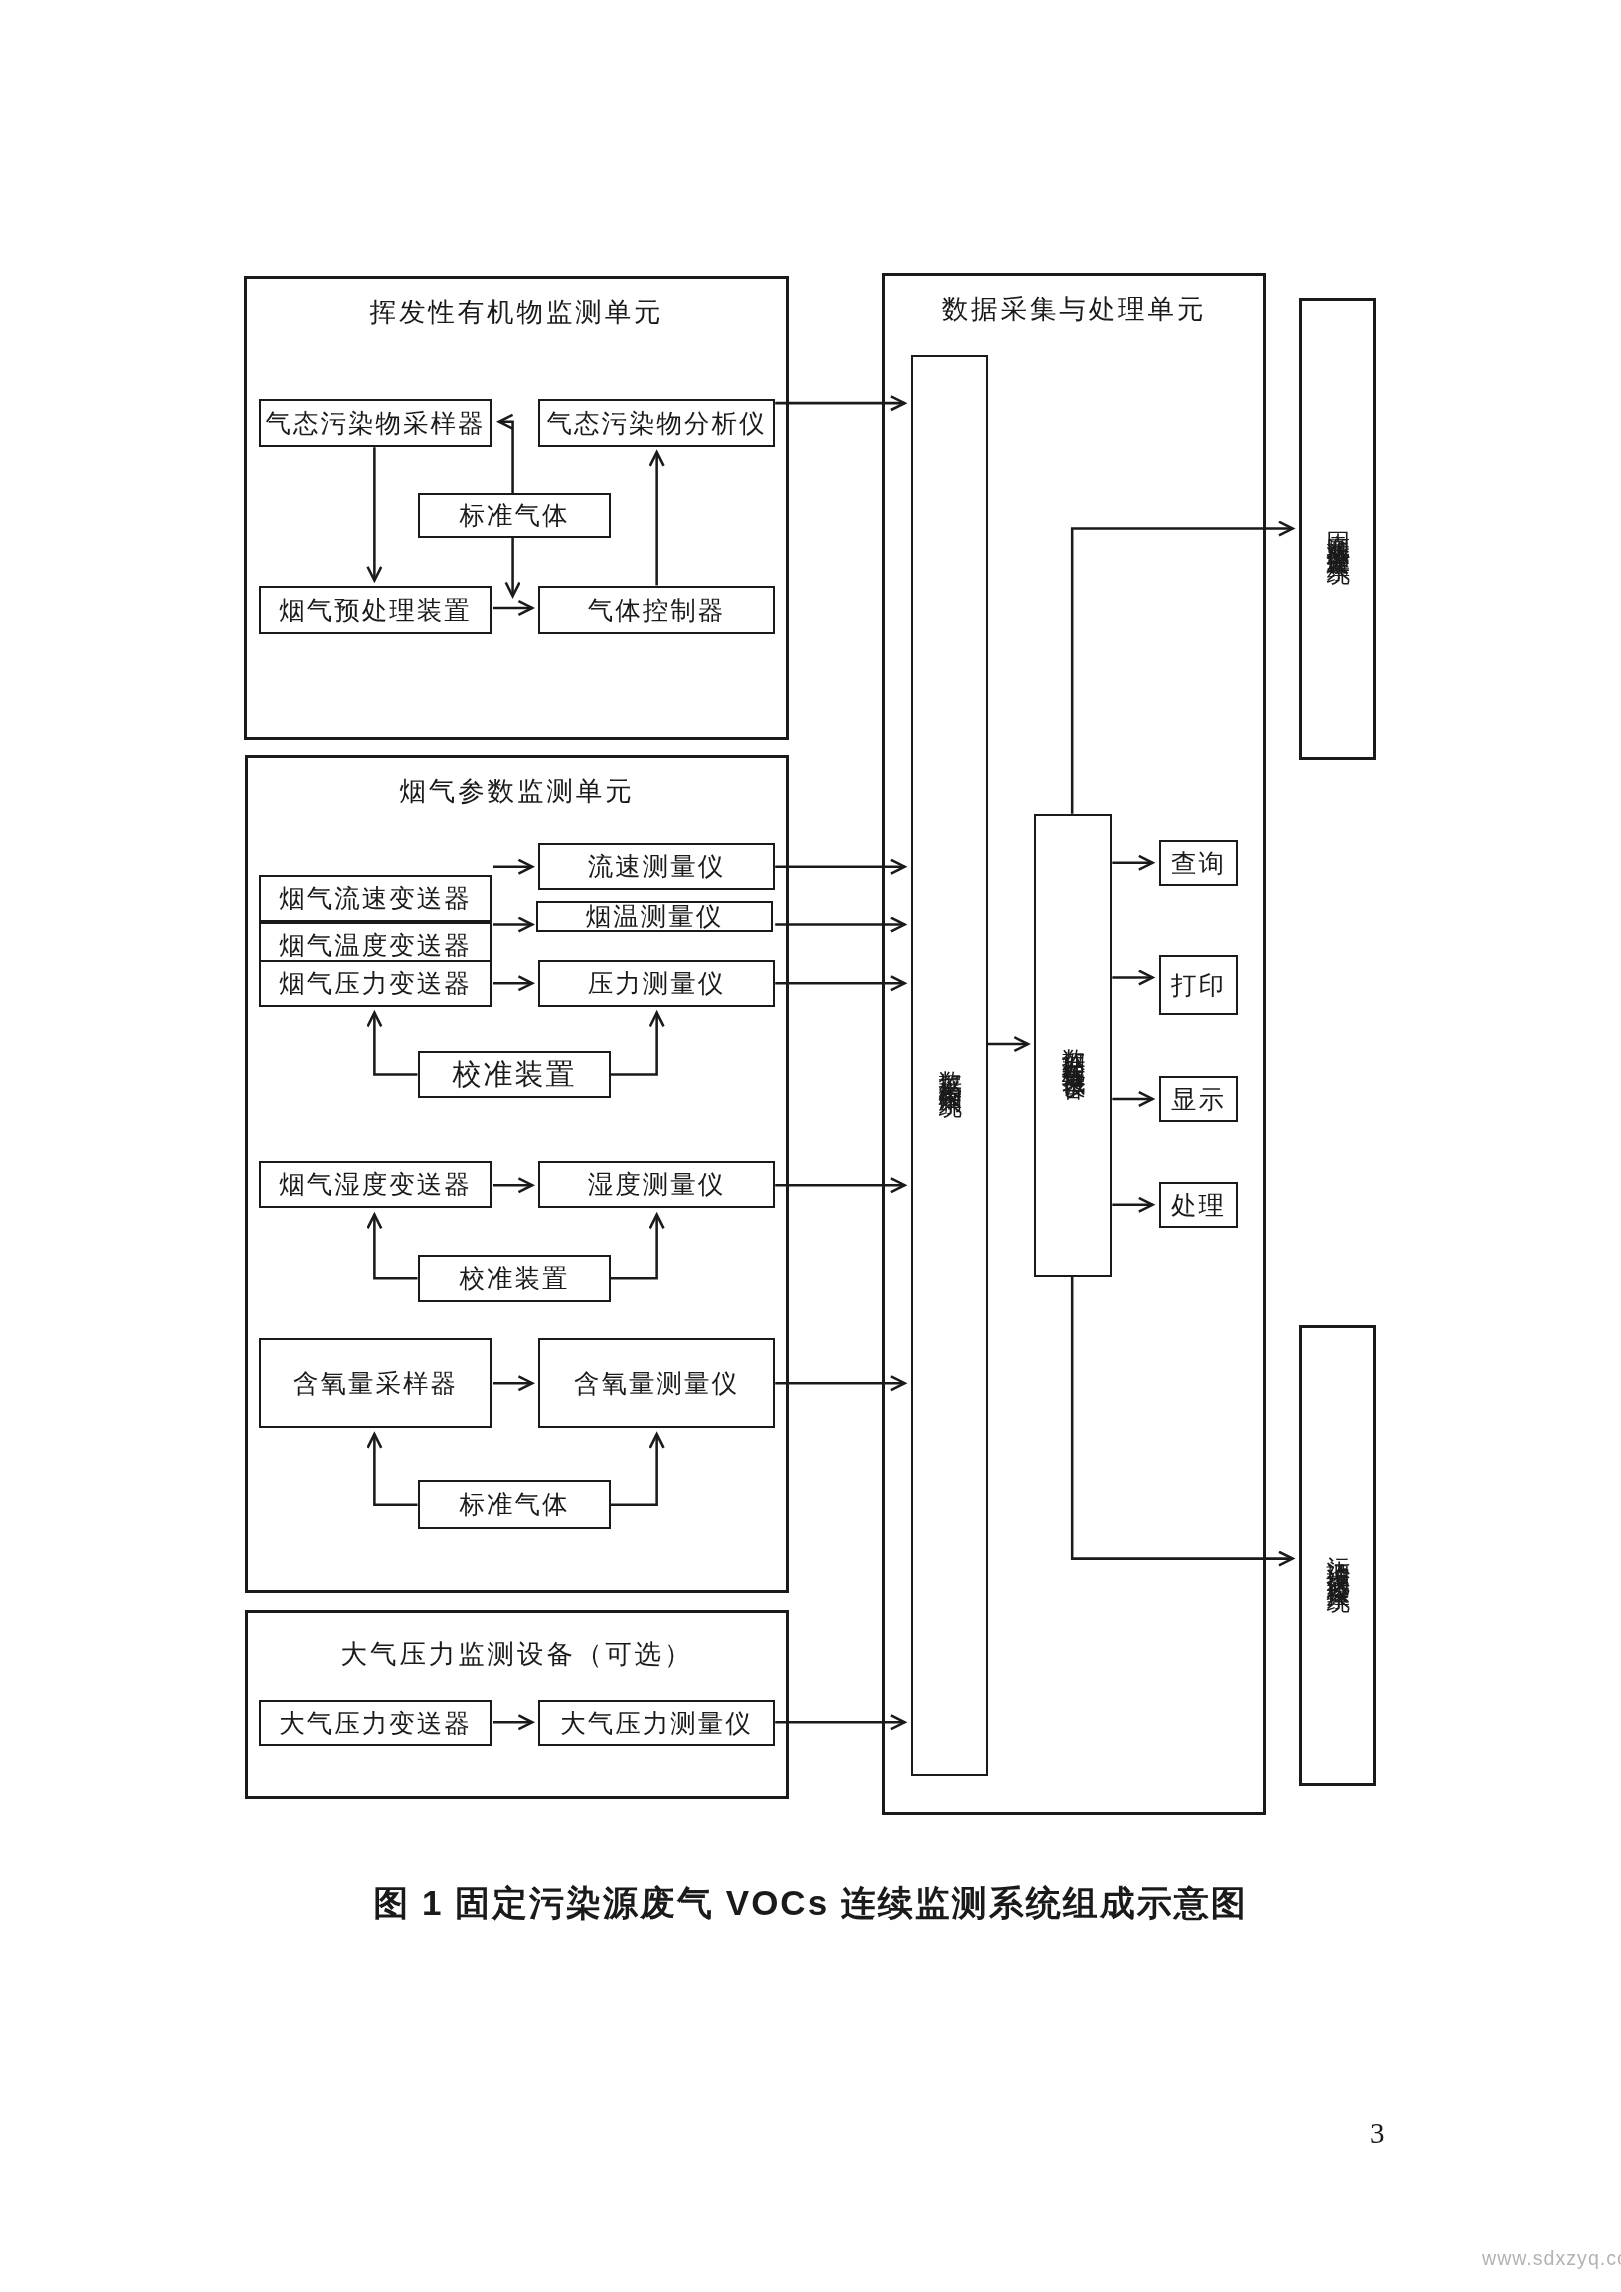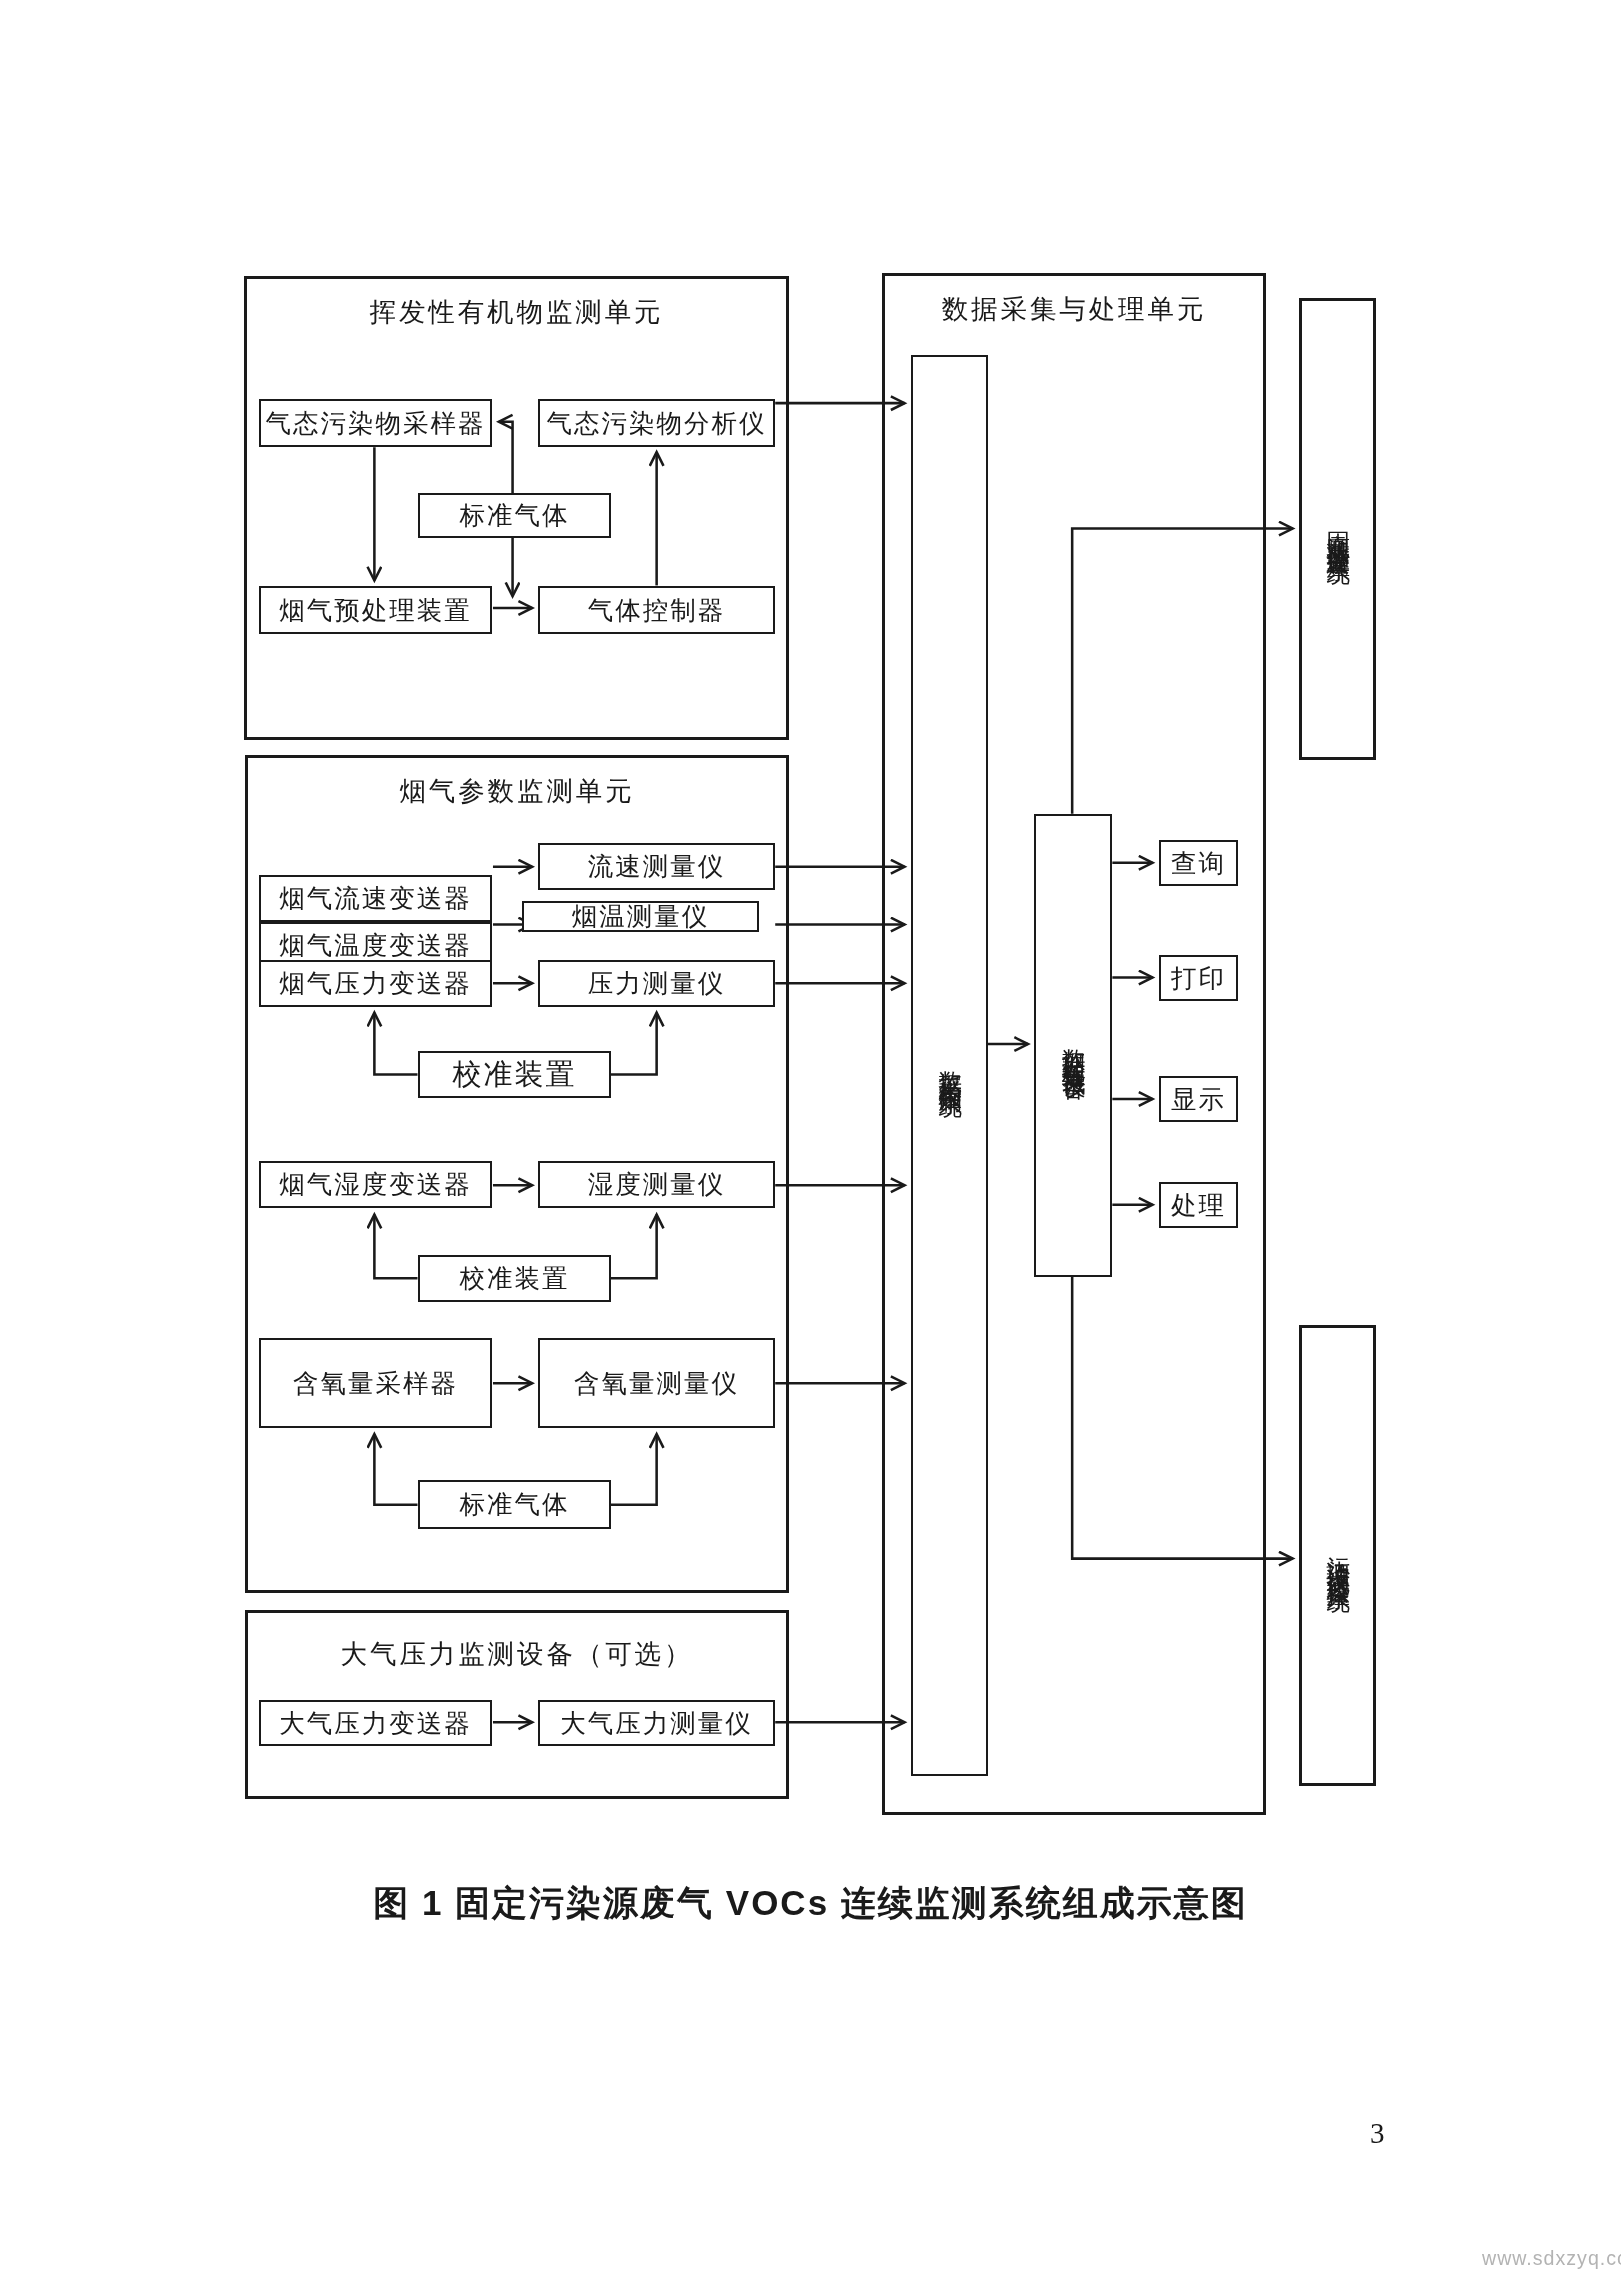--- a/index.html
+++ b/index.html
@@ -94,21 +94,21 @@
   <div class="box" style="left:418px;top:493px;width:193px;height:45px;">标准气体</div>
   <div class="box" style="left:259px;top:586px;width:233px;height:48px;">烟气预处理装置</div>
   <div class="box" style="left:538px;top:586px;width:237px;height:48px;">气体控制器</div>
 
   <div class="unit" style="left:245px;top:755px;width:544px;height:838px;"></div>
   <div class="unit-title" style="left:245px;top:773px;width:544px;">烟气参数监测单元</div>
 
   <div class="box" style="left:259px;top:843px;width:233px;height:47px;margin-top:32px;">烟气流速变送器</div>
   <div class="box" style="left:538px;top:843px;width:237px;height:47px;">流速测量仪</div>
   <div class="box" style="left:259px;top:922px;width:233px;height:47px;">烟气温度变送器</div>
-  <div class="box" style="left:522px;top:901px;width:237px;height:31px;">烟温测量仪</div>
+  <div class="box" style="left:536px;top:901px;width:237px;height:31px;">烟温测量仪</div>
   <div class="box" style="left:259px;top:960px;width:233px;height:47px;">烟气压力变送器</div>
   <div class="box" style="left:538px;top:960px;width:237px;height:47px;">压力测量仪</div>
   <div class="box" style="left:418px;top:1051px;width:193px;height:47px;font-size:29px;">校准装置</div>
   <div class="box" style="left:259px;top:1161px;width:233px;height:47px;">烟气湿度变送器</div>
   <div class="box" style="left:538px;top:1161px;width:237px;height:47px;">湿度测量仪</div>
   <div class="box" style="left:418px;top:1255px;width:193px;height:47px;">校准装置</div>
   <div class="box" style="left:538px;top:1338px;width:237px;height:90px;">含氧量测量仪</div>
   <div class="box" style="left:259px;top:1338px;width:233px;height:90px;">含氧量采样器</div>
   <div class="box" style="left:418px;top:1480px;width:193px;height:49px;">标准气体</div>
 
@@ -117,21 +117,21 @@
   <div class="box" style="left:259px;top:1700px;width:233px;height:46px;">大气压力变送器</div>
   <div class="box" style="left:538px;top:1700px;width:237px;height:46px;">大气压力测量仪</div>
 
   <div class="unit" style="left:882px;top:273px;width:384px;height:1542px;"></div>
   <div class="unit-title" style="left:882px;top:291px;width:384px;">数据采集与处理单元</div>
 
   <div class="box vbox" style="left:911px;top:355px;width:77px;height:1421px;">数据采集与控制系统</div>
   <div class="box vbox" style="left:1034px;top:814px;width:78px;height:463px;">数据处理与远程通讯设备</div>
 
   <div class="box" style="left:1159px;top:840px;width:79px;height:46px;">查询</div>
-  <div class="box" style="left:1159px;top:955px;width:79px;height:46px;">打印</div>
+  <div class="box" style="left:1159px;top:955px;width:79px;height:60px;">打印</div>
   <div class="box" style="left:1159px;top:1076px;width:79px;height:46px;">显示</div>
   <div class="box" style="left:1159px;top:1182px;width:79px;height:46px;">处理</div>
 
   <div class="box vbox" style="left:1299px;top:298px;width:77px;height:462px;border-width:3.9px;">固定源排放监控管理系统</div>
   <div class="box vbox" style="left:1299px;top:1325px;width:77px;height:461px;border-width:3.9px;">污染治理设施运行监控系统</div>
 
   <div class="caption">图 1  固定污染源废气 VOCs 连续监测系统组成示意图</div>
   <div class="pageno">3</div>
   <div class="watermark">www.sdxzyq.com</div>
 

